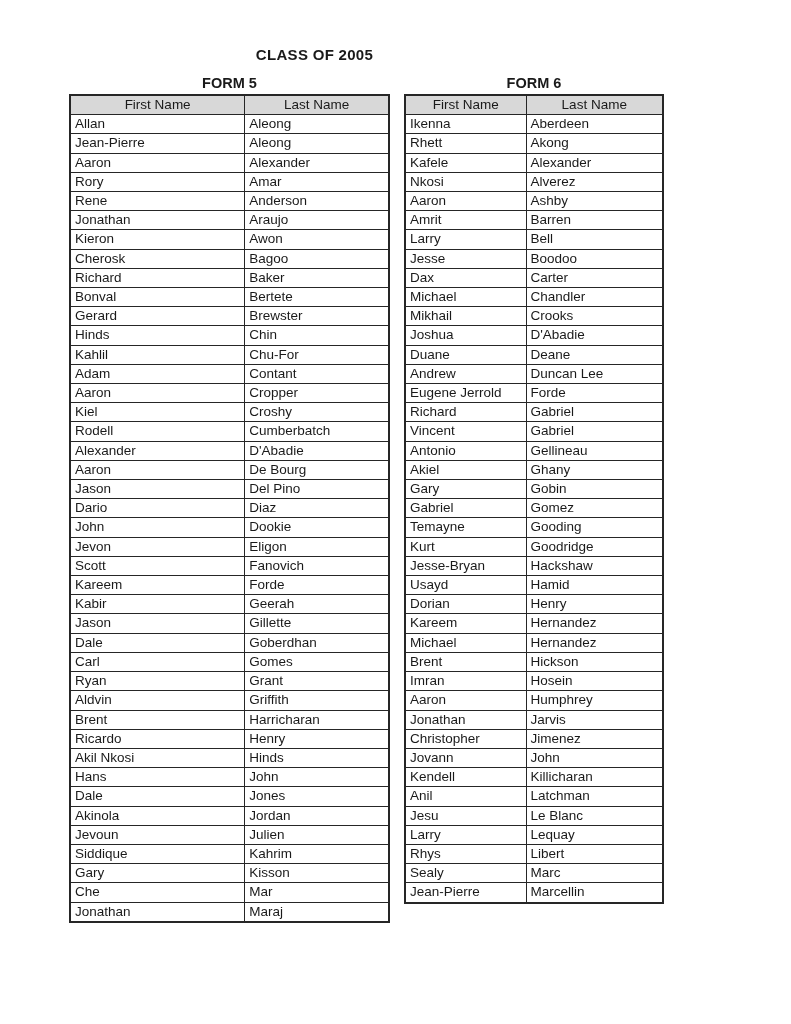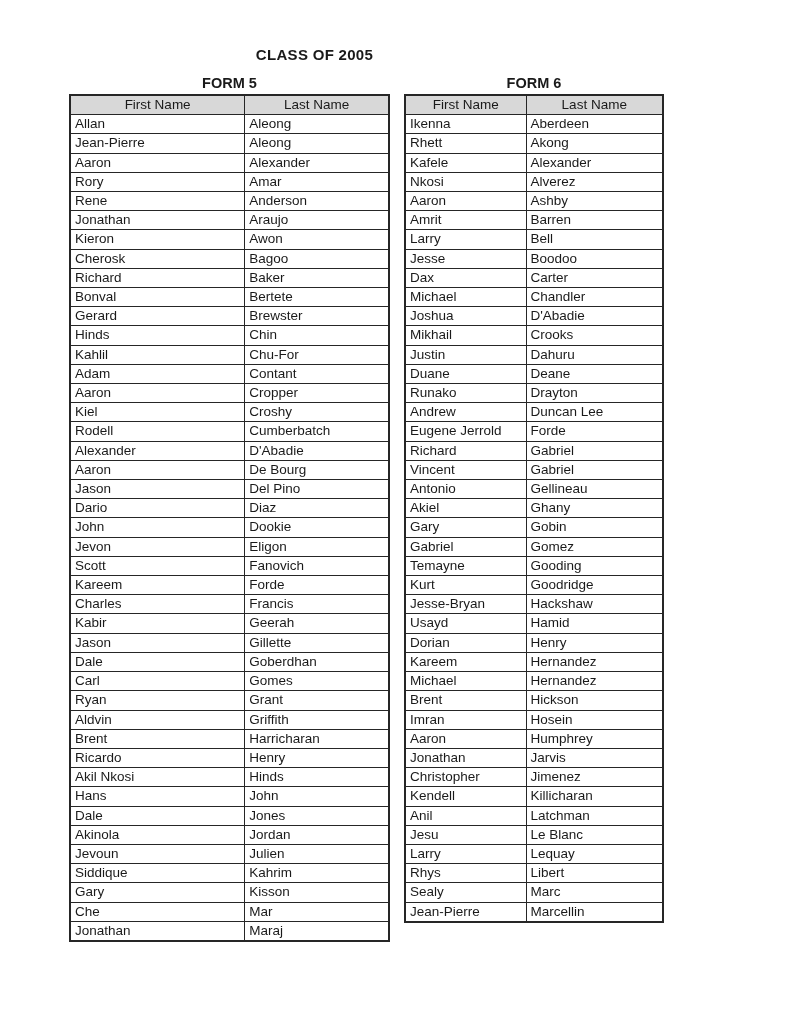--- a/index.html
+++ b/index.html
@@ -184,24 +184,20 @@
         </tr>
         <tr>
           <td>Scott</td>
           <td>Fanovich</td>
         </tr>
         <tr>
           <td>Kareem</td>
           <td>Forde</td>
         </tr>
         <tr>
-          <td>Charles</td>
-          <td>Francis</td>
-        </tr>
-        <tr>
           <td>Kabir</td>
           <td>Geerah</td>
         </tr>
         <tr>
           <td>Jason</td>
           <td>Gillette</td>
         </tr>
         <tr>
           <td>Dale</td>
           <td>Goberdhan</td>
@@ -314,40 +310,32 @@
         </tr>
         <tr>
           <td>Dax</td>
           <td>Carter</td>
         </tr>
         <tr>
           <td>Michael</td>
           <td>Chandler</td>
         </tr>
         <tr>
+          <td>Mikhail</td>
+          <td>Crooks</td>
+        </tr>
+        <tr>
           <td>Joshua</td>
           <td>D'Abadie</td>
         </tr>
         <tr>
-          <td>Mikhail</td>
-          <td>Crooks</td>
-        </tr>
-        <tr>
-          <td>Justin</td>
-          <td>Dahuru</td>
-        </tr>
-        <tr>
           <td>Duane</td>
           <td>Deane</td>
         </tr>
         <tr>
-          <td>Runako</td>
-          <td>Drayton</td>
-        </tr>
-        <tr>
           <td>Andrew</td>
           <td>Duncan Lee</td>
         </tr>
         <tr>
           <td>Eugene Jerrold</td>
           <td>Forde</td>
         </tr>
         <tr>
           <td>Richard</td>
           <td>Gabriel</td>
@@ -412,20 +400,24 @@
           <td>Aaron</td>
           <td>Humphrey</td>
         </tr>
         <tr>
           <td>Jonathan</td>
           <td>Jarvis</td>
         </tr>
         <tr>
           <td>Christopher</td>
           <td>Jimenez</td>
+        </tr>
+        <tr>
+          <td>Jovann</td>
+          <td>John</td>
         </tr>
         <tr>
           <td>Kendell</td>
           <td>Killicharan</td>
         </tr>
         <tr>
           <td>Anil</td>
           <td>Latchman</td>
         </tr>
         <tr>

